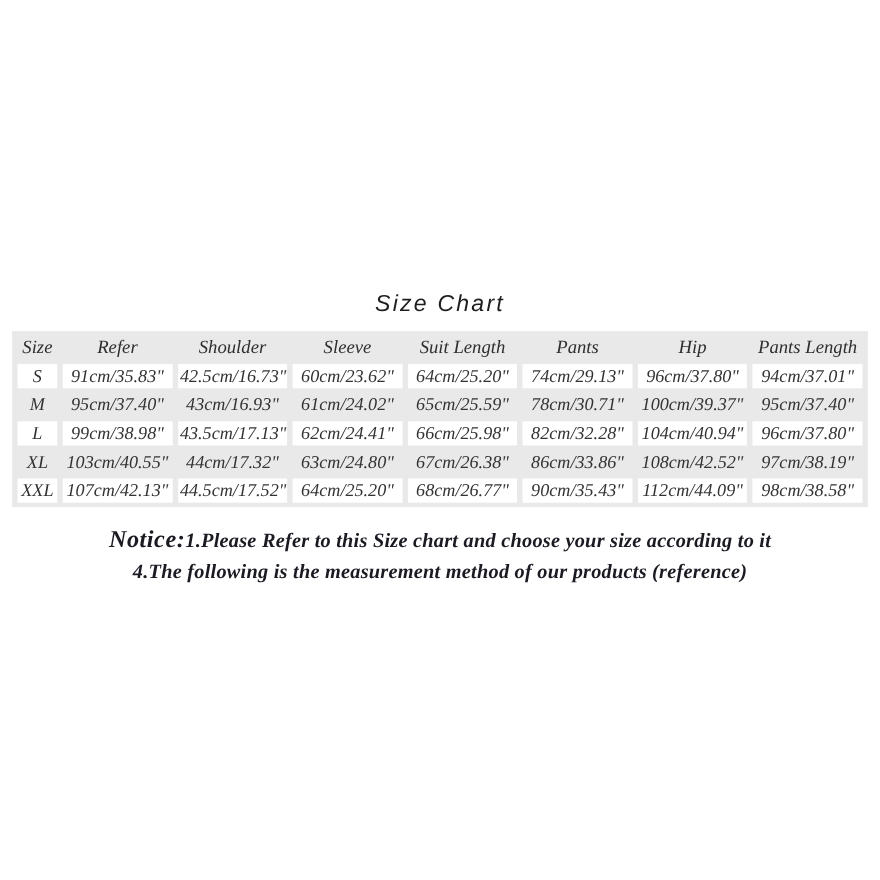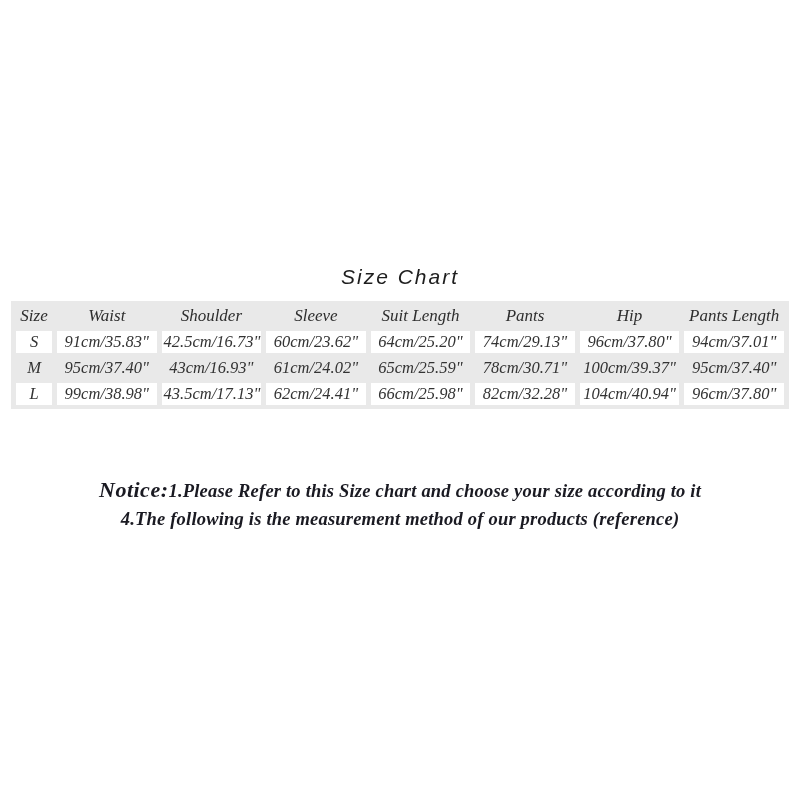--- a/index.html
+++ b/index.html
@@ -92,21 +92,21 @@
 <body>
 
 <div class="canvas">
 
   <div class="chart-title">Size Chart</div>
 
   <table class="size-table" id="size-table">
     <thead>
         <tr>
           <th>Size</th>
-          <th>Waist</th>
+          <th>Refer</th>
           <th>Shoulder</th>
           <th>Sleeve</th>
           <th>Suit Length</th>
           <th>Pants</th>
           <th>Hip</th>
           <th>Pants Length</th>
         </tr>
       </thead>
     <tbody>
         <tr>
@@ -132,20 +132,40 @@
         <tr>
           <td>L</td>
           <td>99cm/38.98"</td>
           <td>43.5cm/17.13"</td>
           <td>62cm/24.41"</td>
           <td>66cm/25.98"</td>
           <td>82cm/32.28"</td>
           <td>104cm/40.94"</td>
           <td>96cm/37.80"</td>
         </tr>
+        <tr>
+          <td>XL</td>
+          <td>103cm/40.55"</td>
+          <td>44cm/17.32"</td>
+          <td>63cm/24.80"</td>
+          <td>67cm/26.38"</td>
+          <td>86cm/33.86"</td>
+          <td>108cm/42.52"</td>
+          <td>97cm/38.19"</td>
+        </tr>
+        <tr>
+          <td>XXL</td>
+          <td>107cm/42.13"</td>
+          <td>44.5cm/17.52"</td>
+          <td>64cm/25.20"</td>
+          <td>68cm/26.77"</td>
+          <td>90cm/35.43"</td>
+          <td>112cm/44.09"</td>
+          <td>98cm/38.58"</td>
+        </tr>
       </tbody>
   </table>
 
   <div class="notice">
     <div class="notice-line">
       <span class="notice-label">Notice:</span><span>1.Please Refer to this Size chart and choose your size according to it</span>
     </div>
     <div class="notice-line">4.The following is the measurement method of our products (reference)</div>
   </div>
 

